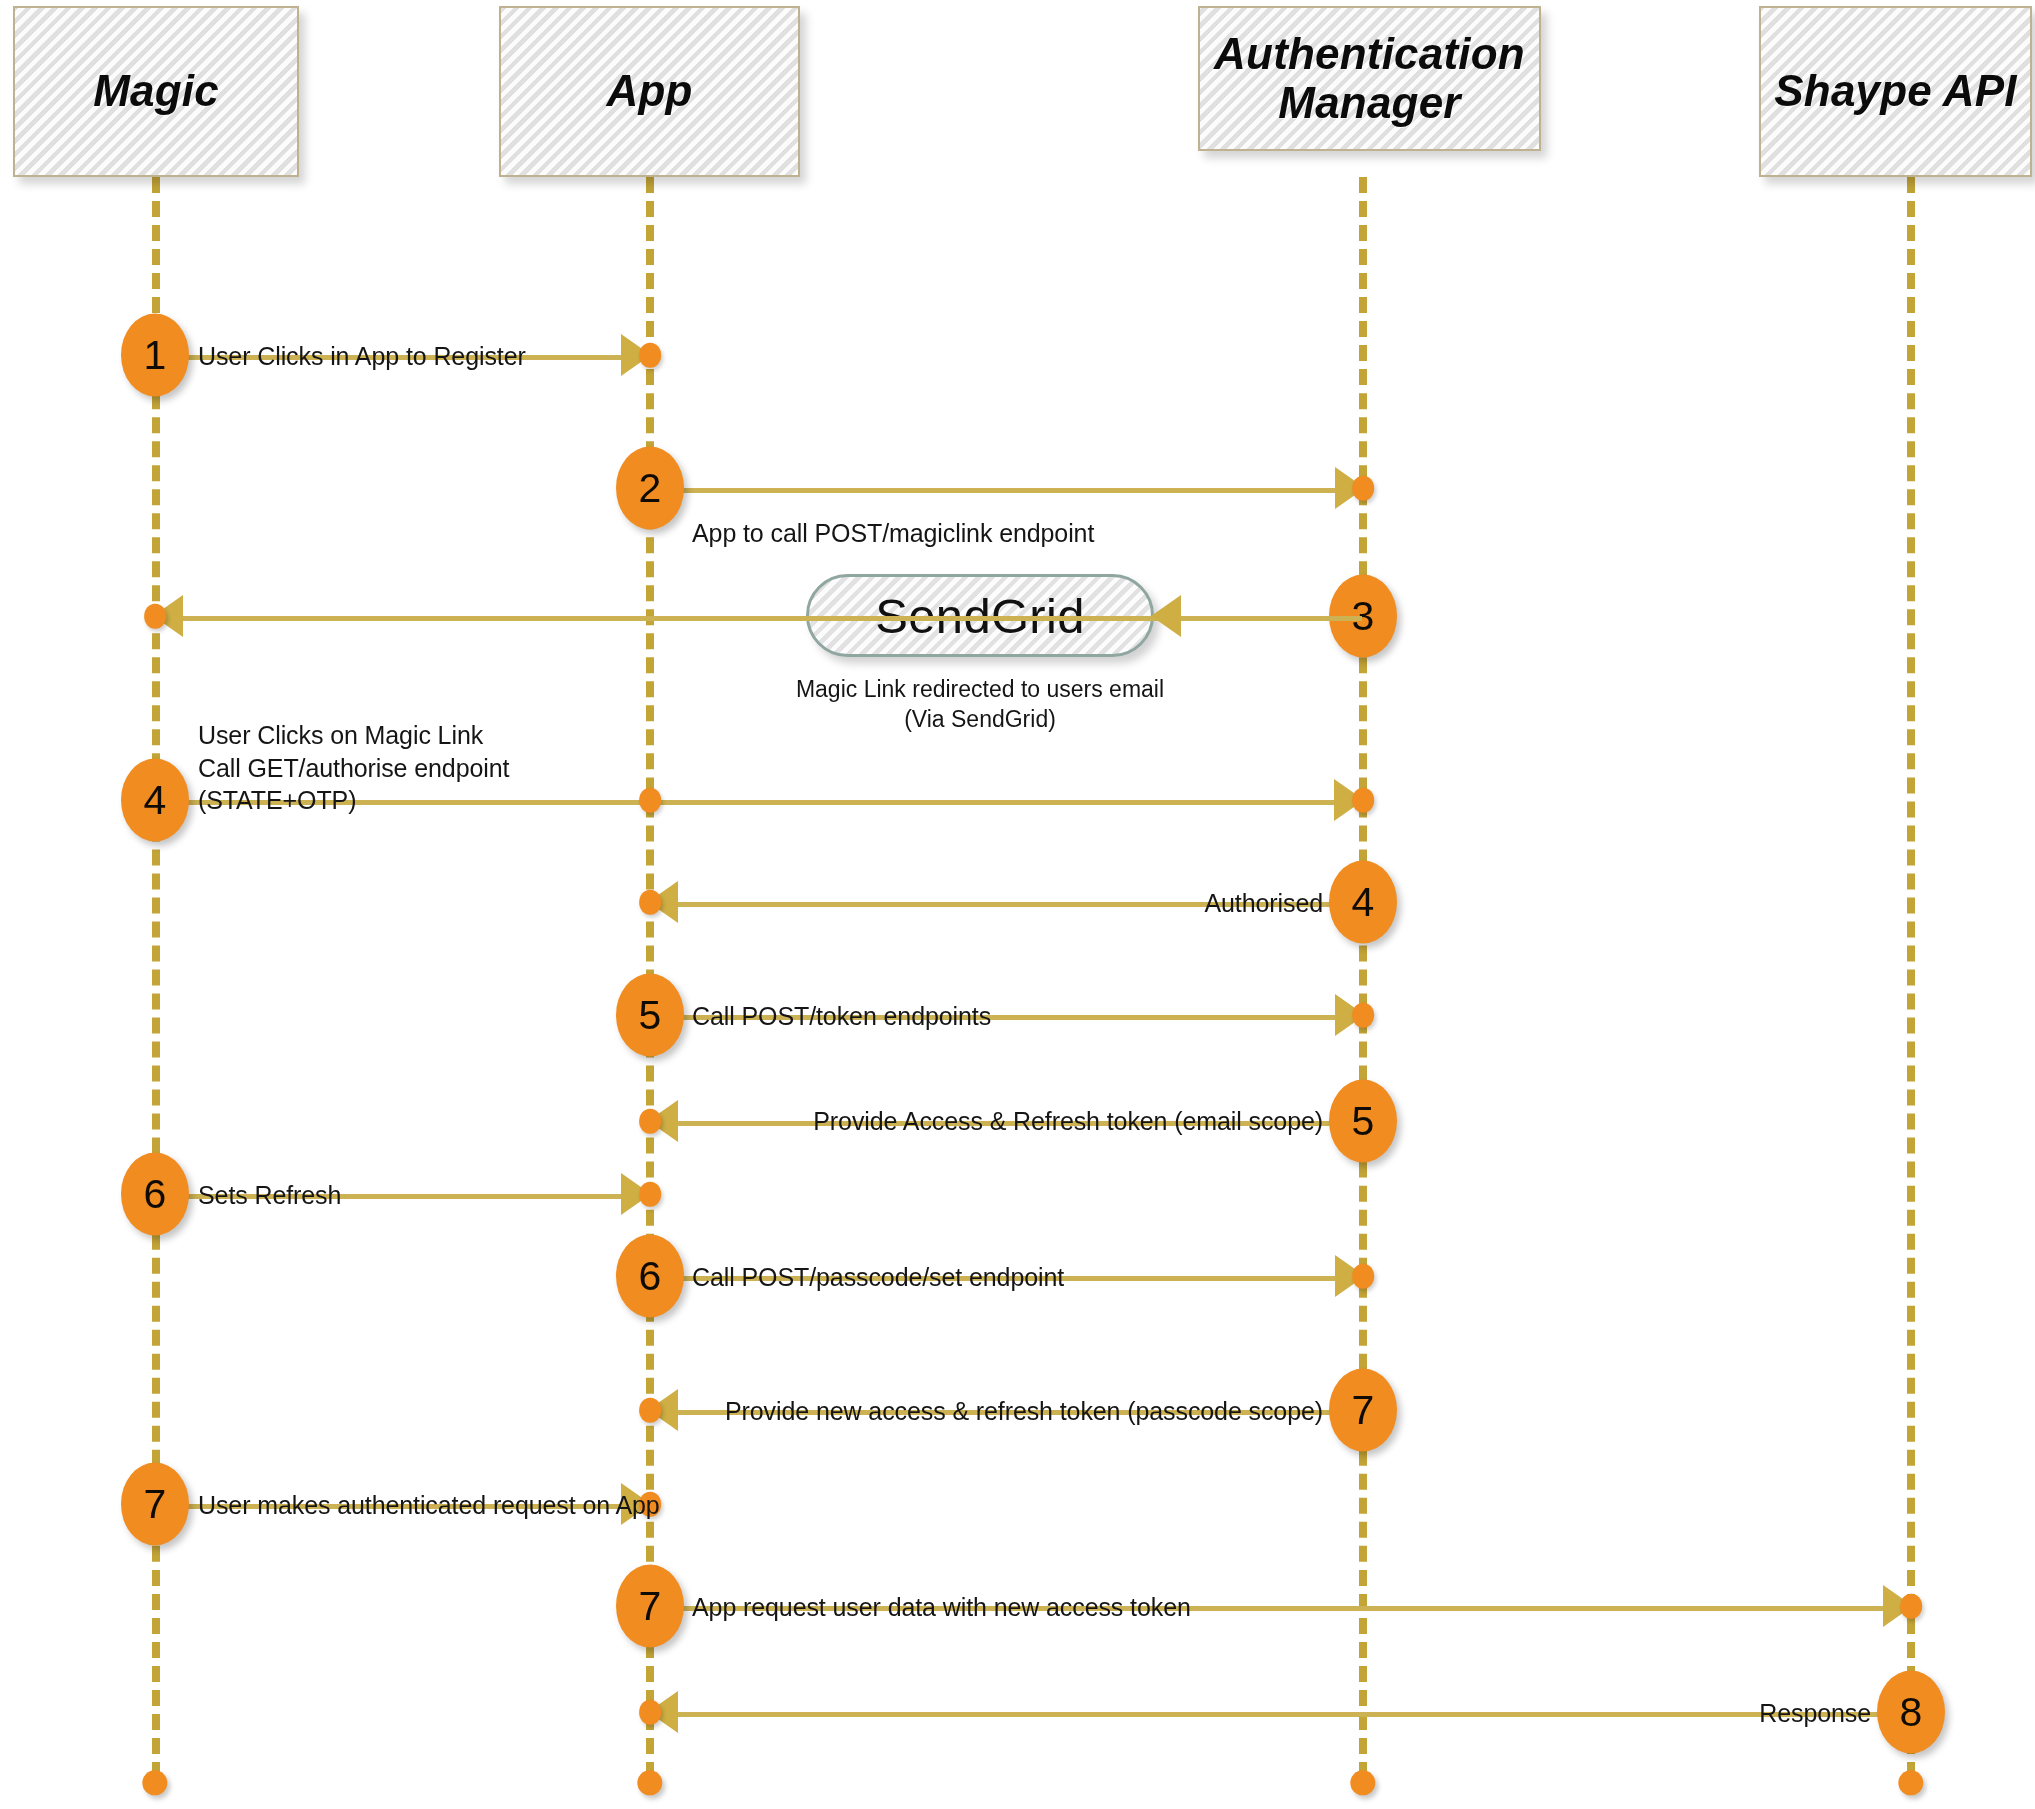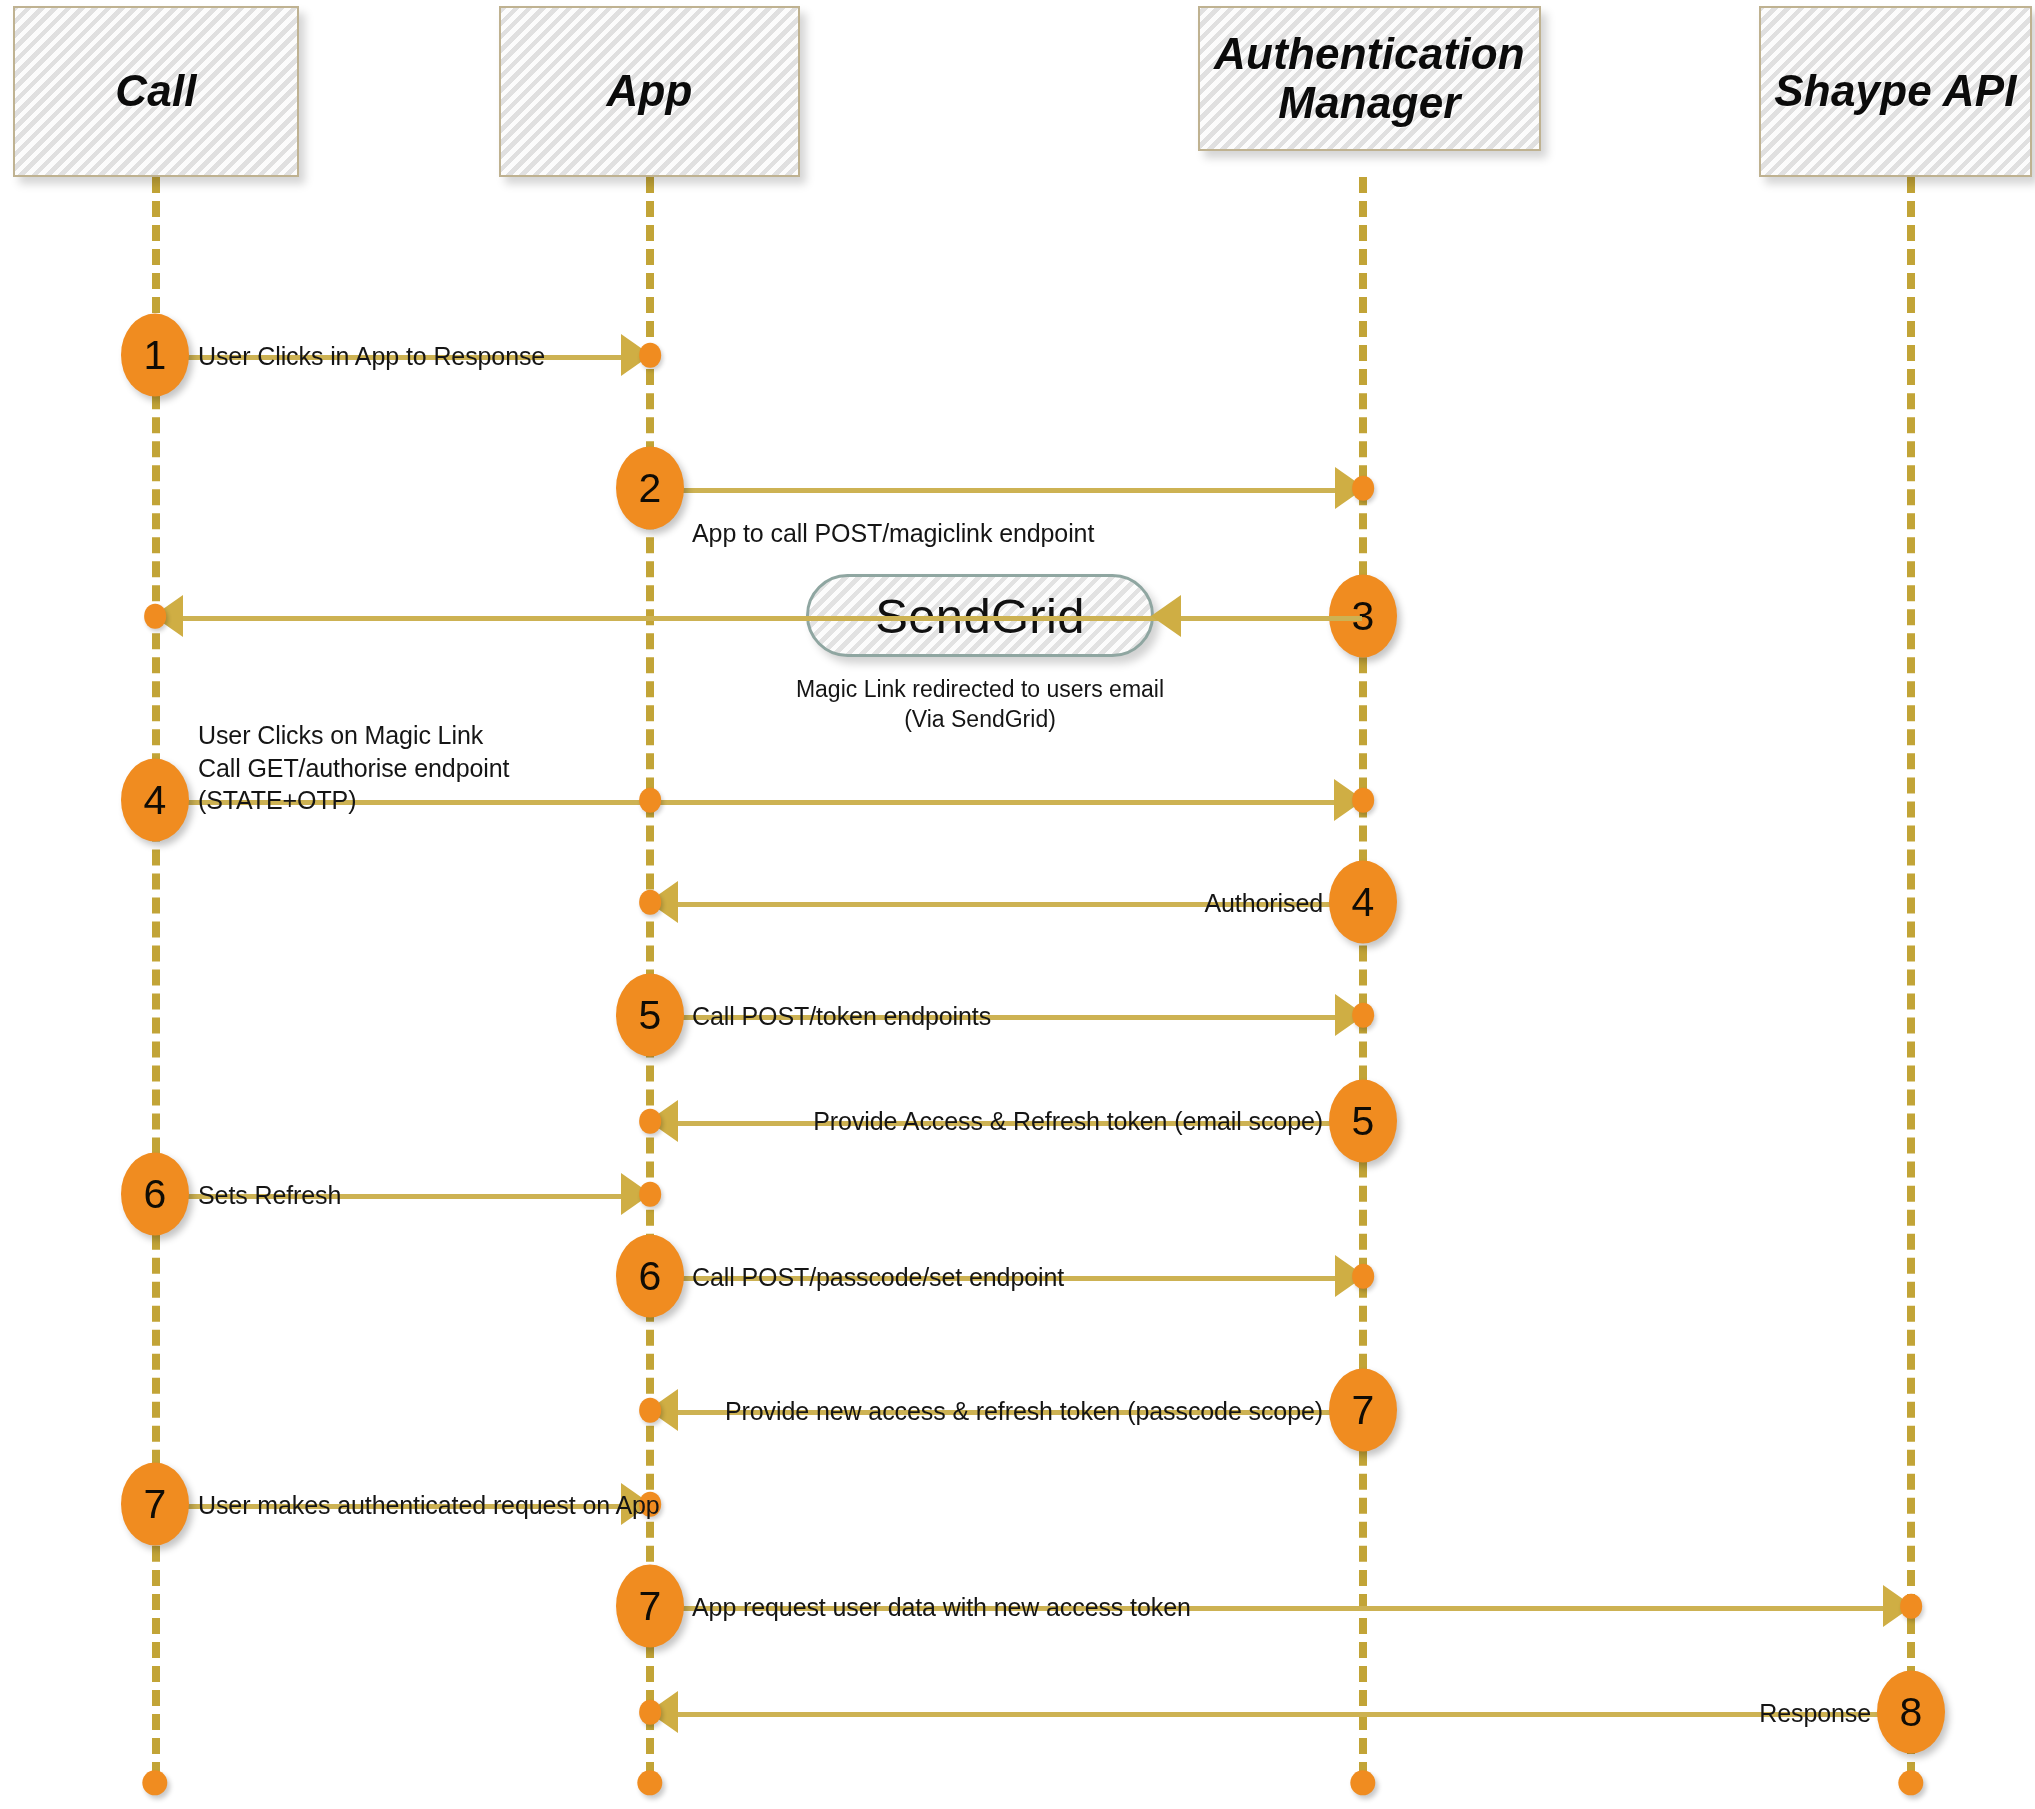--- a/index.html
+++ b/index.html
@@ -110,21 +110,21 @@
 <div id="stage">
     <div class="lifeline" style="left: 152px; top: 177px; height: 1601px;"></div>
     <div class="lifeline-end" style="left: 155px; top: 1783px;"></div>
     <div class="lifeline" style="left: 646px; top: 177px; height: 1601px;"></div>
     <div class="lifeline-end" style="left: 650px; top: 1783px;"></div>
     <div class="lifeline" style="left: 1359px; top: 177px; height: 1601px;"></div>
     <div class="lifeline-end" style="left: 1363px; top: 1783px;"></div>
     <div class="lifeline" style="left: 1907px; top: 177px; height: 1601px;"></div>
     <div class="lifeline-end" style="left: 1911px; top: 1783px;"></div>
     <div class="plbox" style="left: 13px; top: 5.6px; width: 286px; height: 171px;">
-      <div class="pltitle">Call</div>
+      <div class="pltitle">Magic</div>
     </div>
     <div class="plbox" style="left: 499px; top: 5.6px; width: 301px; height: 171px;">
       <div class="pltitle">App</div>
     </div>
     <div class="plbox" style="left: 1198px; top: 5.6px; width: 343px; height: 145px;">
       <div class="pltitle">Authentication
 Manager</div>
     </div>
     <div class="plbox" style="left: 1759px; top: 5.6px; width: 273px; height: 171px;">
       <div class="pltitle">Shaype API</div>
@@ -133,21 +133,21 @@
       <div class="sgtext">SendGrid</div>
     </div>
     <div class="note" style="left: 768px; top: 674px; width: 424px;">Magic Link redirected to users email
 (Via SendGrid)</div>
     <div class="msg rt" style="left: 155px; top: 355px; width: 494px;">
       <div class="line"></div>
       <div class="head"></div>
     </div>
     <div class="anchor" style="left: 650px; top: 355px;"></div>
     <div class="step" style="left: 155px; top: 355px;">1</div>
-    <div class="label left" style="left: 198px; top: 340px;">User Clicks in App to Response</div>
+    <div class="label left" style="left: 198px; top: 340px;">User Clicks in App to Register</div>
     <div class="msg rt" style="left: 650px; top: 488px; width: 713px;">
       <div class="line"></div>
       <div class="head"></div>
     </div>
     <div class="anchor" style="left: 1363px; top: 488px;"></div>
     <div class="step" style="left: 650px; top: 488px;">2</div>
     <div class="label left" style="left: 692px; top: 473px; margin-top: 44px;">App to call POST/magiclink endpoint</div>
     <div class="msg lt" style="left: 155px; top: 616px; width: 1207px;">
       <div class="line"></div>
       <div class="head"></div>

